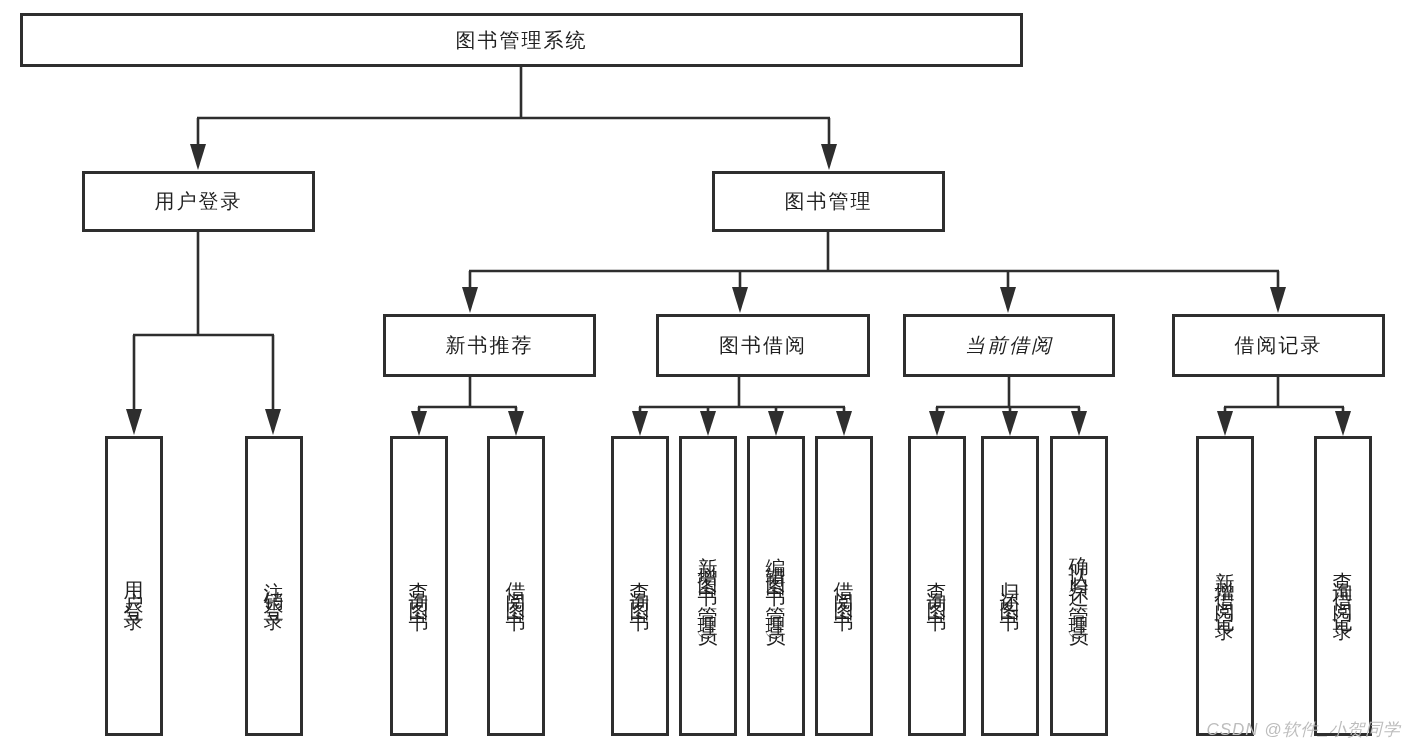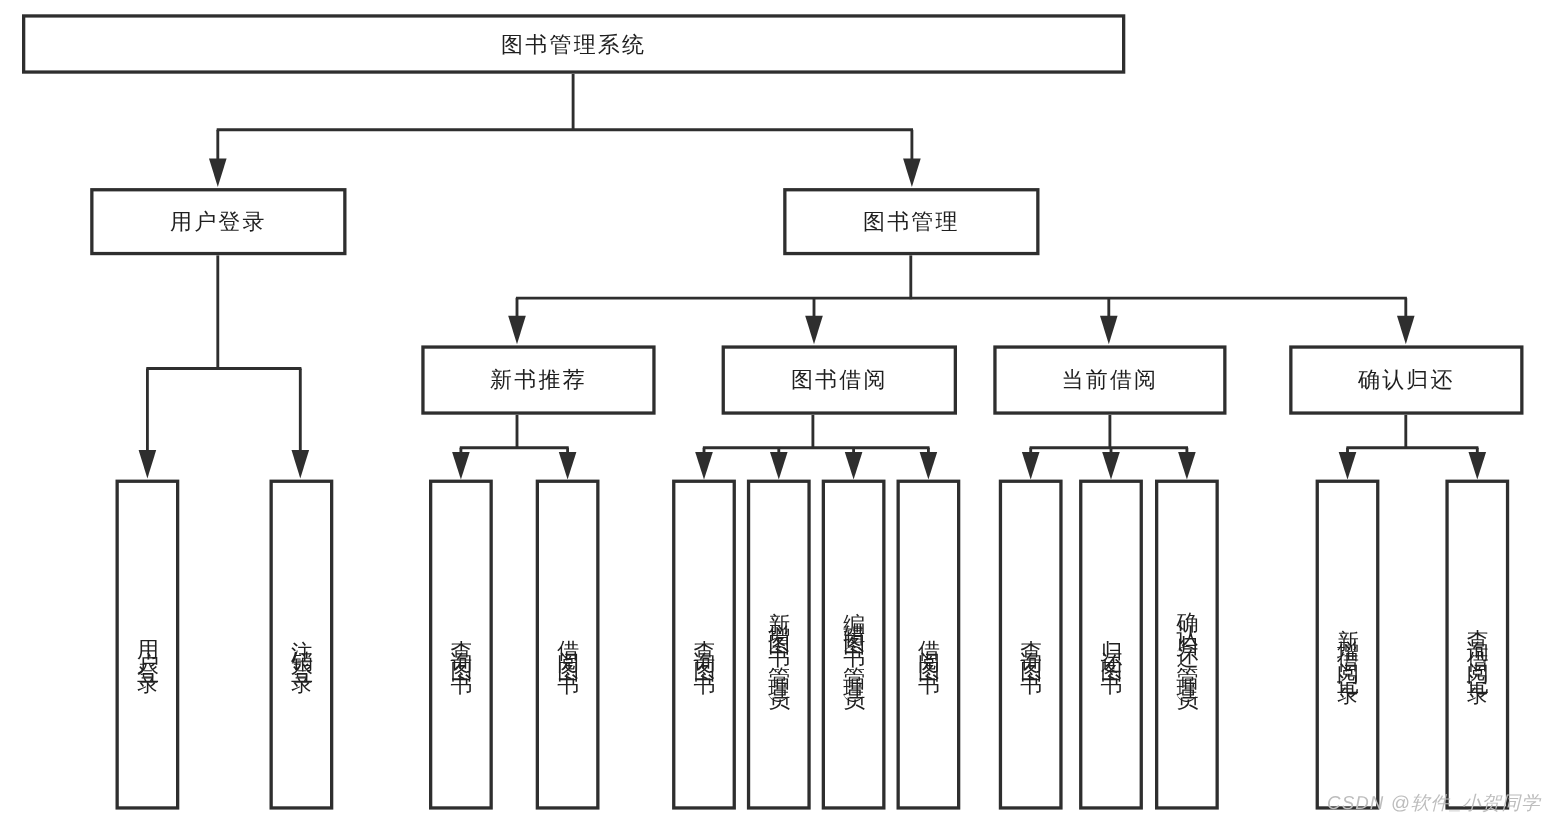--- a/index.html
+++ b/index.html
@@ -132,25 +132,25 @@
   <div class="node h" style="left:712px; top:171px; width:233px; height:61px;">
     <span>图书管理</span>
   </div>
 
   <div class="node h" style="left:363px; top:314px; width:213px; height:63px;margin-left:20px;">
     <span>新书推荐</span>
   </div>
   <div class="node h" style="left:632px; top:314px; width:214px; height:63px;margin-left:24px;">
     <span>图书借阅</span>
   </div>
-  <div class="node h" style="left:903px; top:314px; width:212px; height:63px;">
+  <div class="node h" style="left:903px; top:314px; width:212px; height:63px;font-style:italic;">
     <span>当前借阅</span>
   </div>
   <div class="node h" style="left:1172px; top:314px; width:213px; height:63px;">
-    <span>确认归还</span>
+    <span>借阅记录</span>
   </div>
 
   <div class="node leaf" style="left:105px;">
     <span class="vtext">用户登录</span>
   </div>
   <div class="node leaf" style="left:245px;">
     <span class="vtext">注销登录</span>
   </div>
 
   <div class="node leaf" style="left:390px;">

